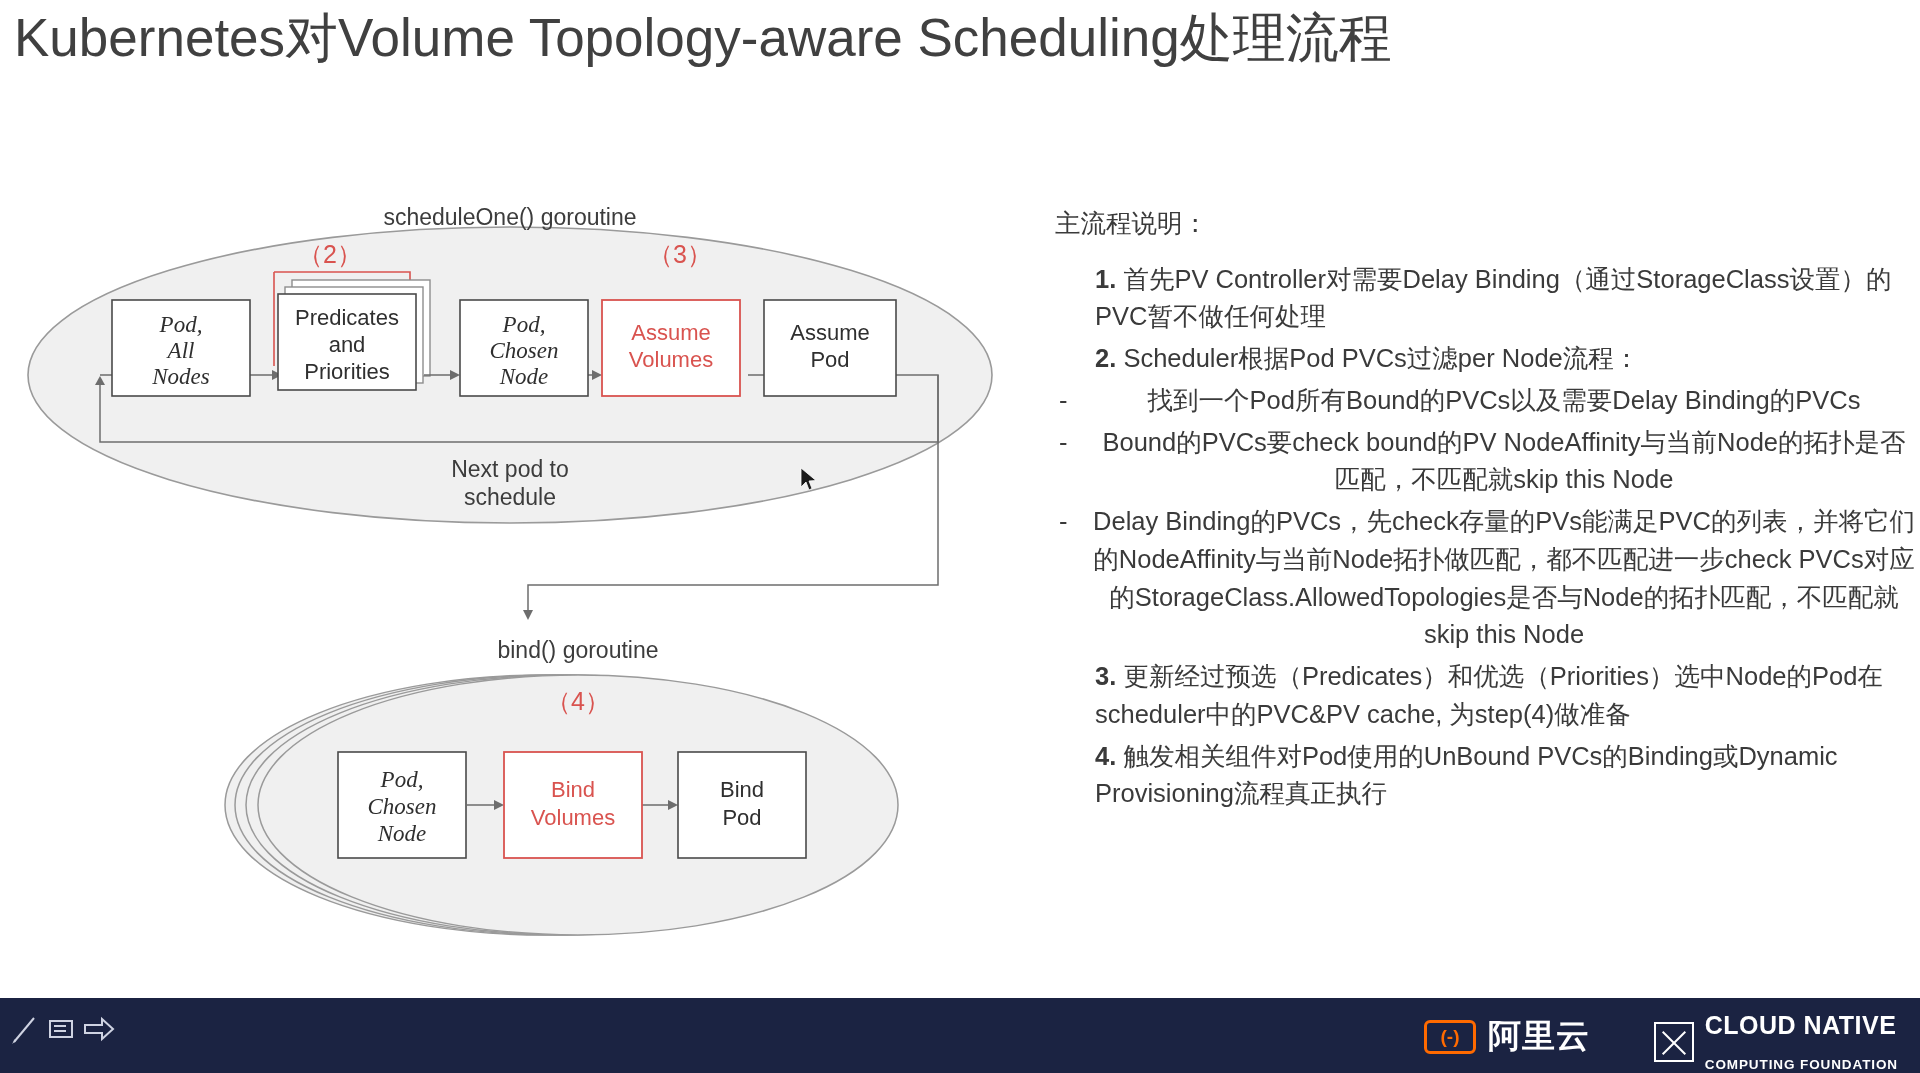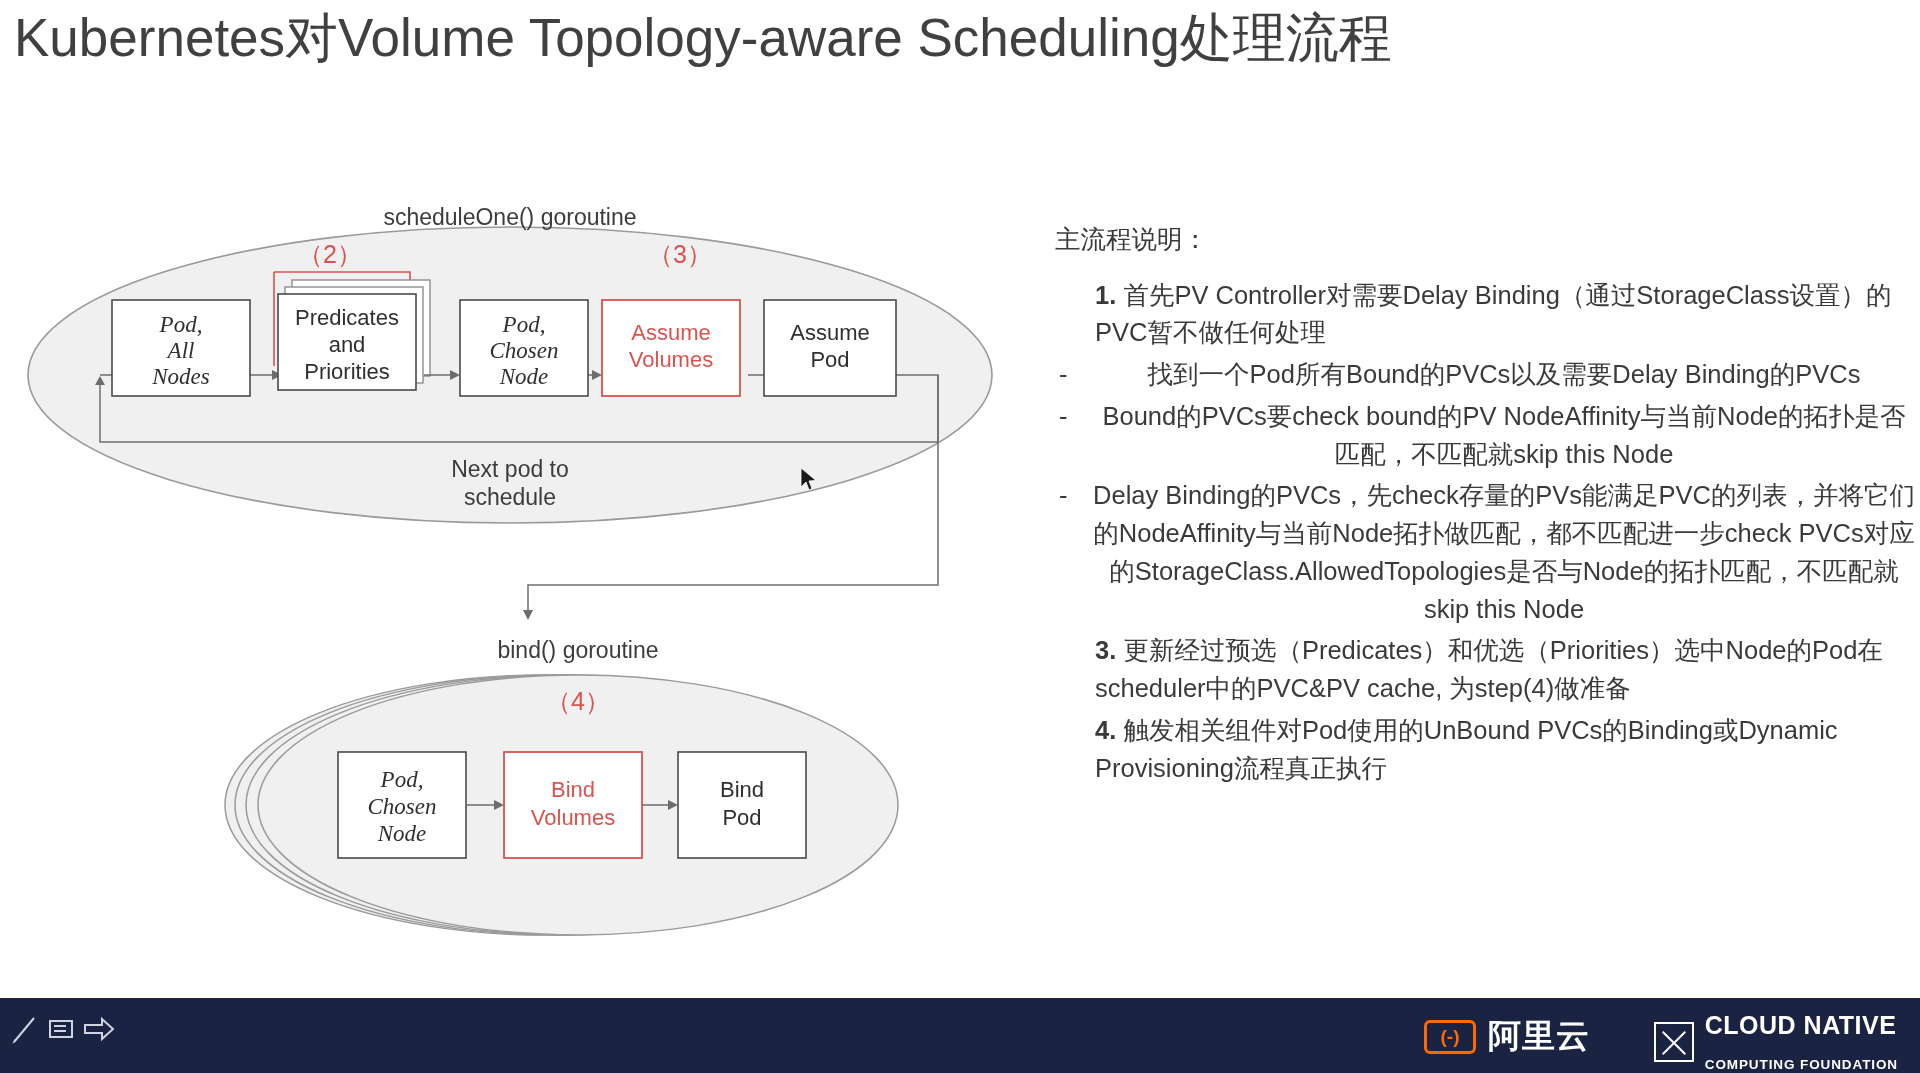--- a/index.html
+++ b/index.html
@@ -47,21 +47,20 @@
     position: absolute;
     left: 1055px;
     top: 205px;
     width: 860px;
     font-size: 25.5px;
     line-height: 1.48;
     color: #3a3a3a;
   }
   #explain .hdr {
     margin-bottom: 18px;
-    margin-top: 16px;
   }
   #explain .para {
     margin-bottom: 6px;
     text-indent: 0;
     margin-left: 40px;
   }
   #explain .para.num {
     margin-bottom: 4px;
   }
   #explain .para .b {
@@ -305,20 +304,24 @@
 </div>
 
 <div id="explain">
   <div class="hdr">主流程说明：</div>
 
   <div class="para num">
     <span class="b">1.</span>
     <span>首先PV Controller对需要Delay Binding（通过StorageClass设置）的PVC暂不做任何处理</span>
   </div>
 
+  <div class="para num">
+    <span class="b">2.</span>
+    <span>Scheduler根据Pod PVCs过滤per Node流程：</span>
+  </div>
 
   <div class="bullet">
     <span class="dash">-</span>
     <span class="btxt">找到一个Pod所有Bound的PVCs以及需要Delay Binding的PVCs</span>
   </div>
 
   <div class="bullet">
     <span class="dash">-</span>
     <span class="btxt">Bound的PVCs要check bound的PV NodeAffinity与当前Node的拓扑是否匹配，不匹配就skip this Node</span>
   </div>

